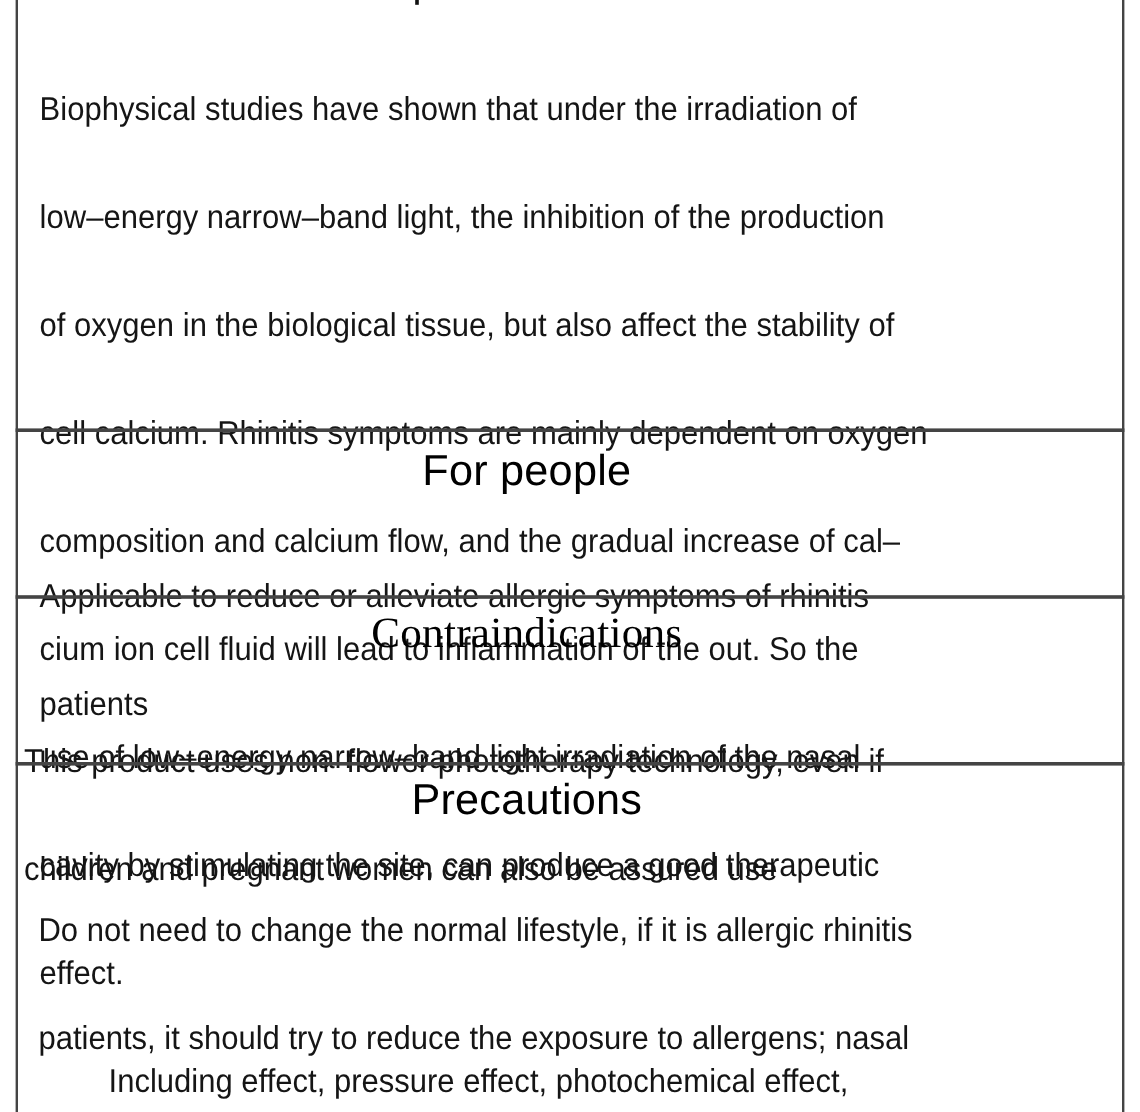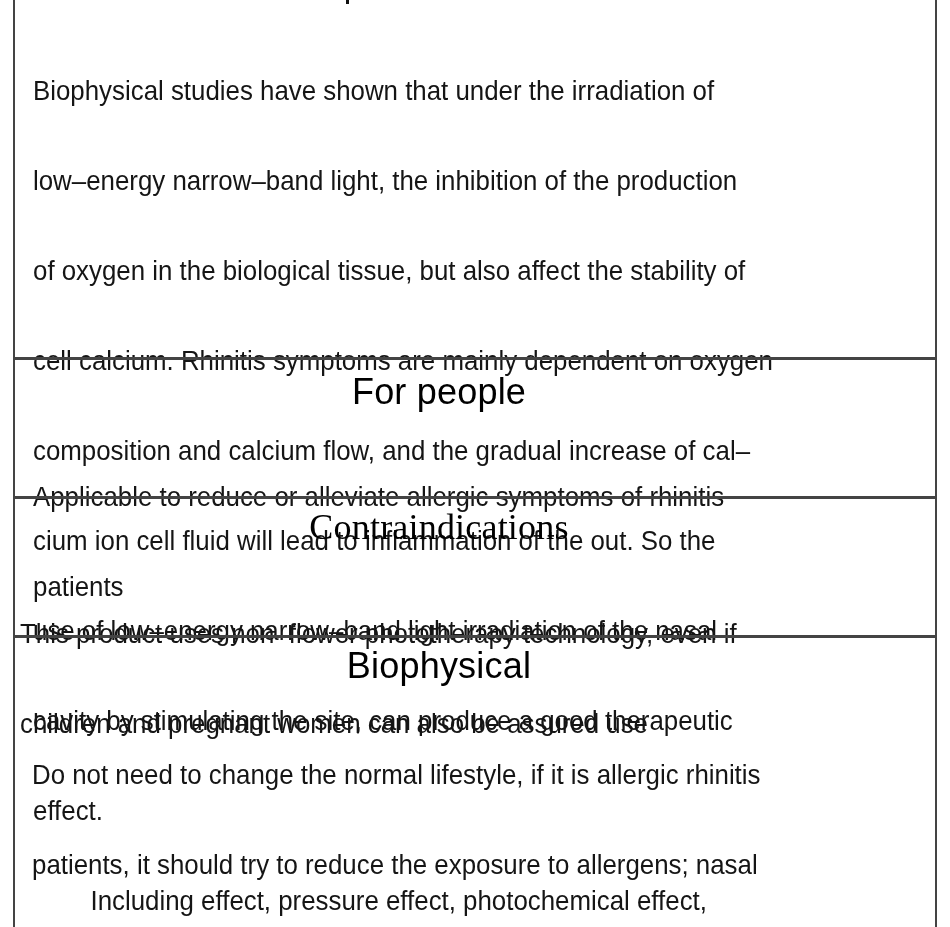--- a/index.html
+++ b/index.html
@@ -91,21 +91,21 @@
 <div class="divider" style="top:496px;"></div>
 
 <div class="heading" style="top:507px;font-family:Liberation Serif, serif;">Contraindications</div>
 <div class="body-text" style="left:20px; top:559px;">
   <span class="line">This product uses non–flower phototherapy technology, even if</span>
   <span class="line">children and pregnant women can also be assured use</span>
 </div>
 
 <div class="divider" style="top:635px;"></div>
 
-<div class="heading" style="top:646px;">Biophysical</div>
+<div class="heading" style="top:646px;">Precautions</div>
 <div class="body-text" style="left:32px; top:700px;">
   <span class="line">Do not need to change the normal lifestyle, if it is allergic rhinitis</span>
   <span class="line">patients, it should try to reduce the exposure to allergens; nasal</span>
   
   
   
   
   
   
 </div>

